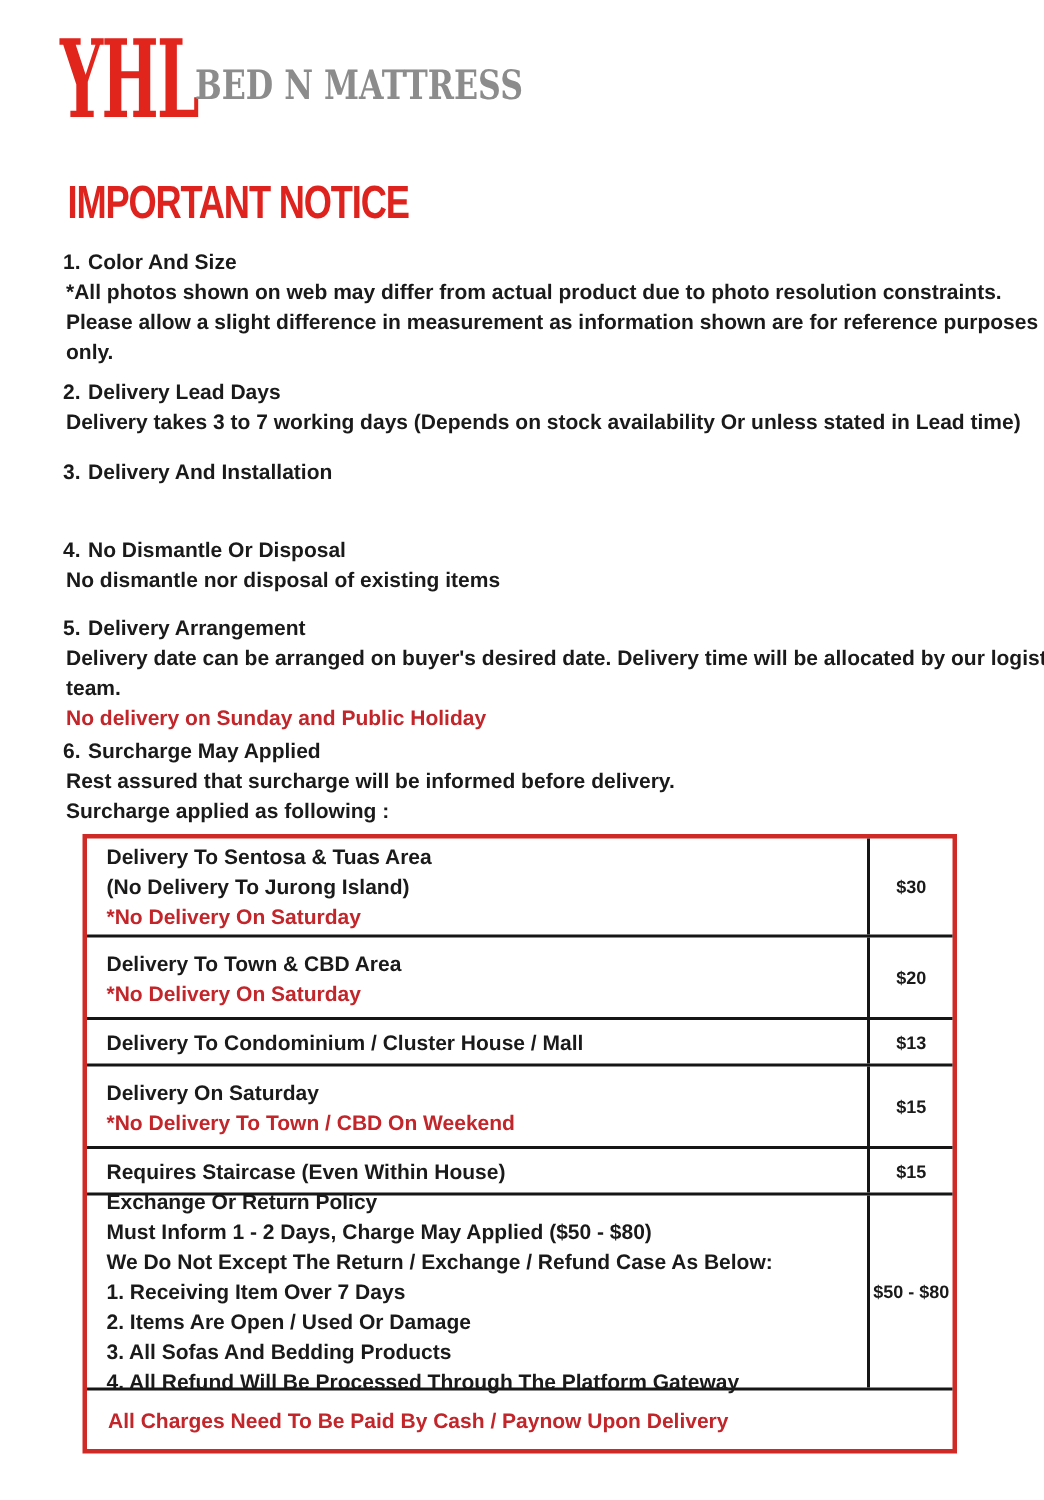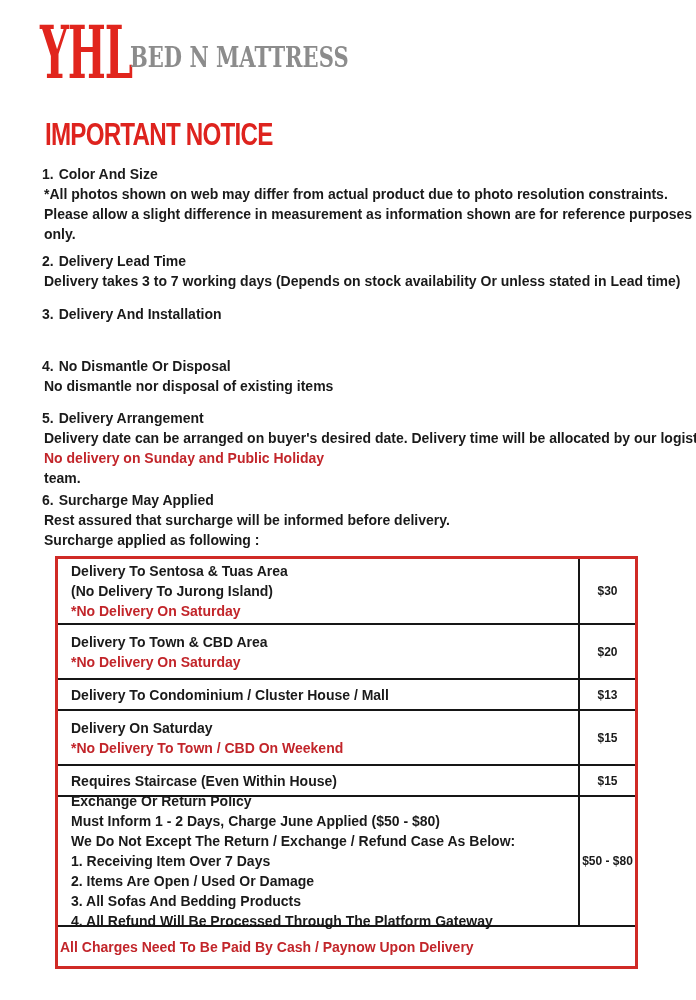--- a/index.html
+++ b/index.html
@@ -67,21 +67,21 @@
     display:flex;flex-direction:column;justify-content:center;
   }
   .t-desc div{line-height:20px;white-space:nowrap;}
   .t-price{
     flex:1;display:flex;align-items:center;justify-content:center;
     font-size:12px;white-space:nowrap;
   }
   .r1{height:64px}.r2{height:53px}.r3{height:29px}.r4{height:53px}.r5{height:29px}.r6{height:128px}
   .t-footer{
     height:39px;display:flex;align-items:center;
-    padding-left:2px;
+    padding-left:14px;
     color:var(--red);white-space:nowrap;text-align:right;
   }
 </style>
 </head>
 <body>
 
 <div class="page">
 
   <div class="logo">
     <span class="logo-abbr">YHL</span>
@@ -96,21 +96,21 @@
       <span>Color And Size</span>
     </div>
     <div class="notice-line">*All photos shown on web may differ from actual product due to photo resolution constraints.</div>
     <div class="notice-line">Please allow a slight difference in measurement as information shown are for reference purposes</div>
     <div class="notice-line">only.</div>
   </div>
 
   <div class="notice n2">
     <div class="notice-title">
       <span>2.</span>
-      <span>Delivery Lead Time</span>
+      <span>Delivery Lead Days</span>
     </div>
     <div class="notice-line">Delivery takes 3 to 7 working days (Depends on stock availability Or unless stated in Lead time)</div>
   </div>
 
   <div class="notice n3">
     <div class="notice-title">
       <span>3.</span>
       <span>Delivery And Installation</span>
     </div>
   </div>
@@ -122,22 +122,22 @@
     </div>
     <div class="notice-line">No dismantle nor disposal of existing items</div>
   </div>
 
   <div class="notice n5">
     <div class="notice-title">
       <span>5.</span>
       <span>Delivery Arrangement</span>
     </div>
     <div class="notice-line">Delivery date can be arranged on buyer's desired date. Delivery time will be allocated by our logistic</div>
+    <div class="notice-line">team.</div>
     <div class="notice-line red-text">No delivery on Sunday and Public Holiday</div>
-    <div class="notice-line">team.</div>
   </div>
 
   <div class="notice n6">
     <div class="notice-title">
       <span>6.</span>
       <span>Surcharge May Applied</span>
     </div>
     <div class="notice-line">Rest assured that surcharge will be informed before delivery.</div>
     <div class="notice-line">Surcharge applied as following :</div>
   </div>
@@ -179,21 +179,21 @@
     <div class="t-row r5">
       <div class="t-desc">
         <div>Requires Staircase (Even Within House)</div>
       </div>
       <div class="t-price">$15</div>
     </div>
 
     <div class="t-row r6">
       <div class="t-desc">
         <div>Exchange Or Return Policy</div>
-        <div>Must Inform 1 - 2 Days, Charge June Applied ($50 - $80)</div>
+        <div>Must Inform 1 - 2 Days, Charge May Applied ($50 - $80)</div>
         <div>We Do Not Except The Return / Exchange / Refund Case As Below:</div>
         <div>1. Receiving Item Over 7 Days</div>
         <div>2. Items Are Open / Used Or Damage</div>
         <div>3. All Sofas And Bedding Products</div>
         <div>4. All Refund Will Be Processed Through The Platform Gateway</div>
       </div>
       <div class="t-price">$50 - $80</div>
     </div>
 
     <div class="t-row">

